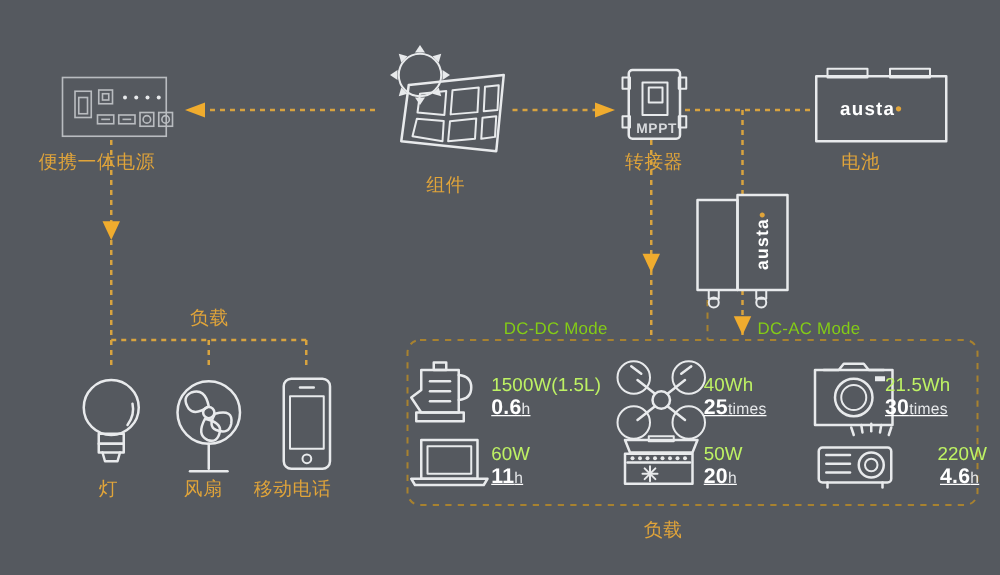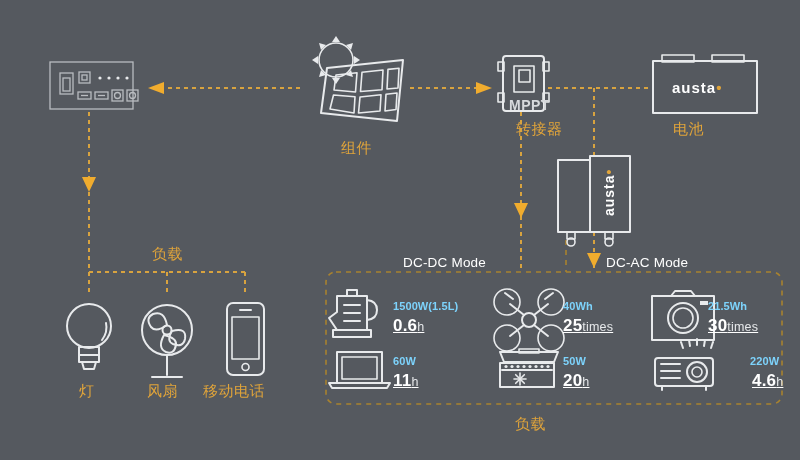--- a/index.html
+++ b/index.html
@@ -8,44 +8,43 @@
     background:#55595f;
     font-family:"Liberation Sans","DejaVu Sans",sans-serif;
     overflow:hidden;position:relative;
   }
   #stage{position:absolute;inset:0;}
   .lbl{
     position:absolute;color:#e0a43a;font-size:15px;
     letter-spacing:.5px;white-space:nowrap;
   }
   .mode{
-    position:absolute;color:#ffffff;font-size:13.5px;white-space:nowrap;
+    position:absolute;color:#84cc16;font-size:13.5px;white-space:nowrap;
     letter-spacing:.2px;
   }
   svg.layer{position:absolute;left:0;top:0;width:800px;height:460px;}
   .spec{
-    position:absolute;color:#7dd3fc;font-size:11px;white-space:nowrap;
+    position:absolute;color:#bef264;font-size:15px;white-space:nowrap;
     letter-spacing:.1px;
-    font-weight:bold;
   }
   .val{
     position:absolute;color:#ffffff;font-size:17px;font-weight:bold;
     white-space:nowrap;letter-spacing:.2px;text-decoration:underline;
   }
   .val .u{font-size:12.5px;font-weight:normal;color:#e6e8ea;}
   .brand{
     position:absolute;color:#ffffff;font-weight:bold;
     letter-spacing:1px;white-space:nowrap;
   }
   .brand .dot{color:#e0a43a;}
   .vbrand{
     transform:rotate(-90deg);transform-origin:left top;
   }
   .mppt{
-    position:absolute;color:#d7d9dc;font-size:14px;font-weight:bold;
+    position:absolute;color:#d7d9dc;font-size:11px;font-weight:bold;
     letter-spacing:.5px;
   }
 </style>
 </head>
 <body>
 
 <div id="stage">
 
   <svg class="layer">
     <defs>
@@ -263,22 +262,23 @@
       <g class="st2">
         <line x1="683" y1="348" x2="681" y2="342"></line>
         <line x1="690" y1="346" x2="689" y2="340"></line>
         <line x1="697" y1="345" x2="697" y2="339"></line>
         <line x1="704" y1="346" x2="705" y2="340"></line>
         <line x1="711" y1="348" x2="713" y2="342"></line>
       </g>
     </g>
   </svg>
 
+  <div class="lbl" style="left:31px;top:120px;">便携一体电源</div>
   <div class="lbl" style="left:341px;top:120px;margin-top:19px;">组件</div>
-  <div class="lbl" style="left:500px;top:120px;margin-left:16px;">转接器</div>
+  <div class="lbl" style="left:500px;top:120px;">转接器</div>
   <div class="lbl" style="left:673px;top:120px;">电池</div>
 
   <div class="mppt" style="left:509px;top:97px;">MPPT</div>
 
   <div class="brand" style="left:672px;top:79px;font-size:15px;">
     <span>austa</span><span class="dot">•</span>
   </div>
 
   <div class="brand vbrand" style="left:601px;top:216px;font-size:14px;">
     <span>austa</span><span class="dot">•</span>

